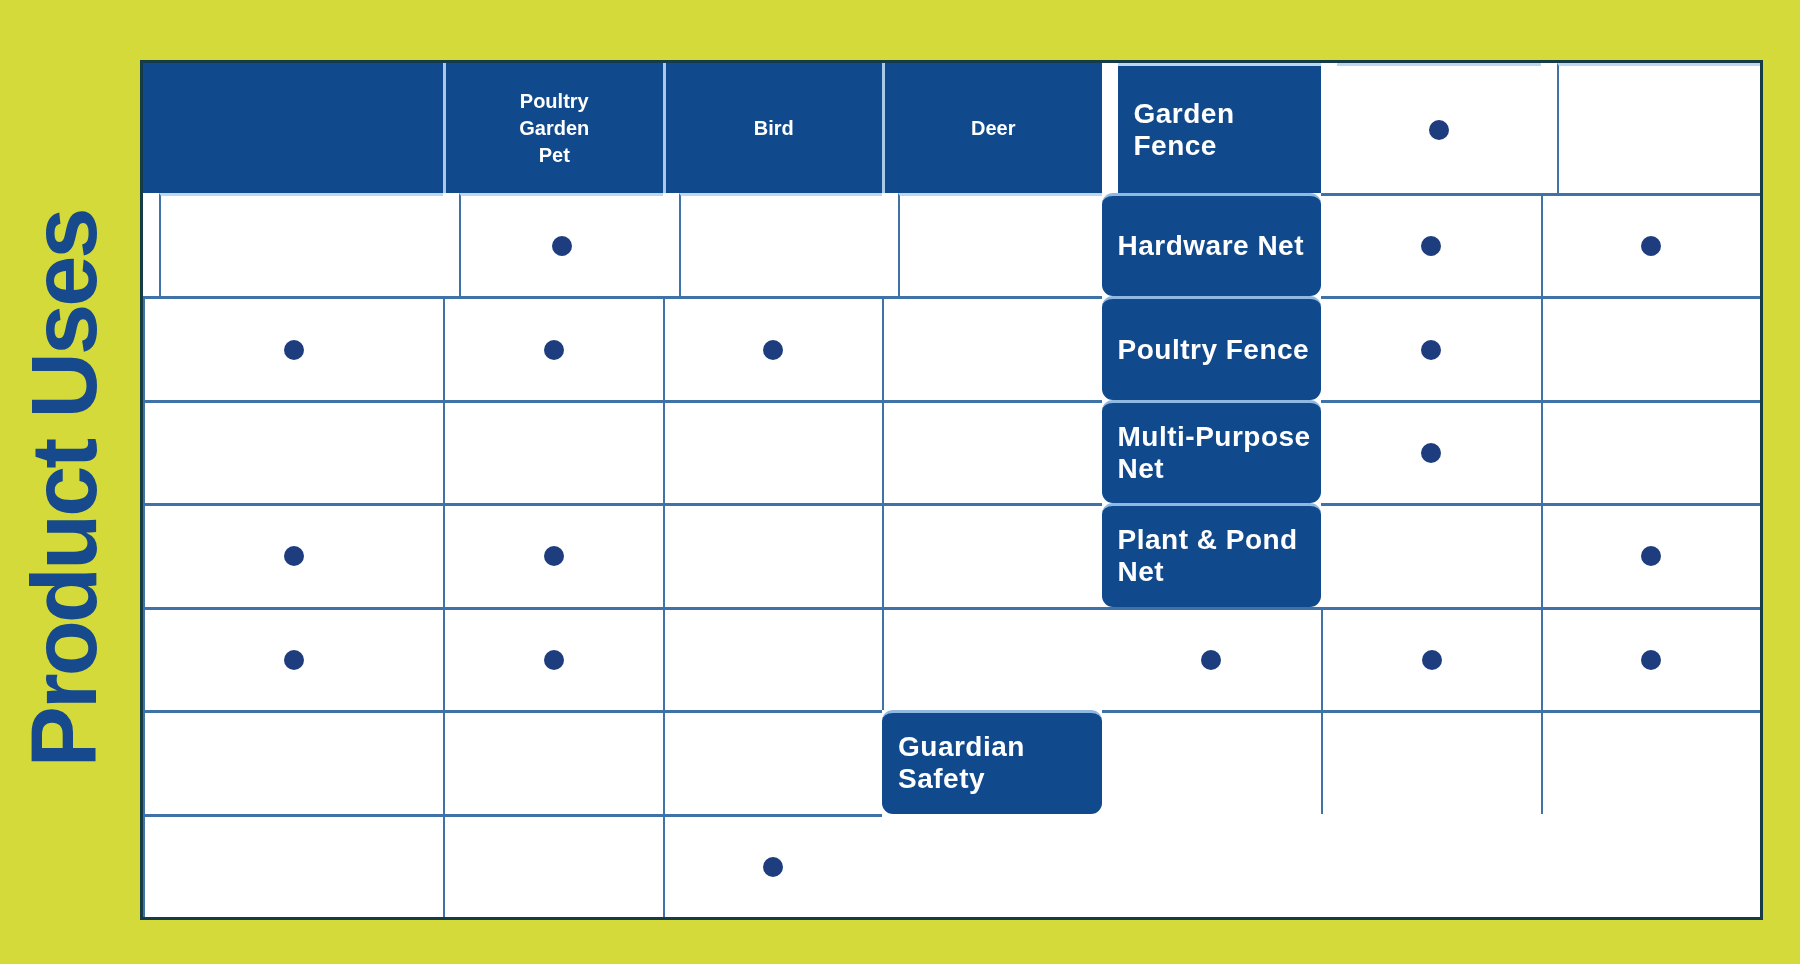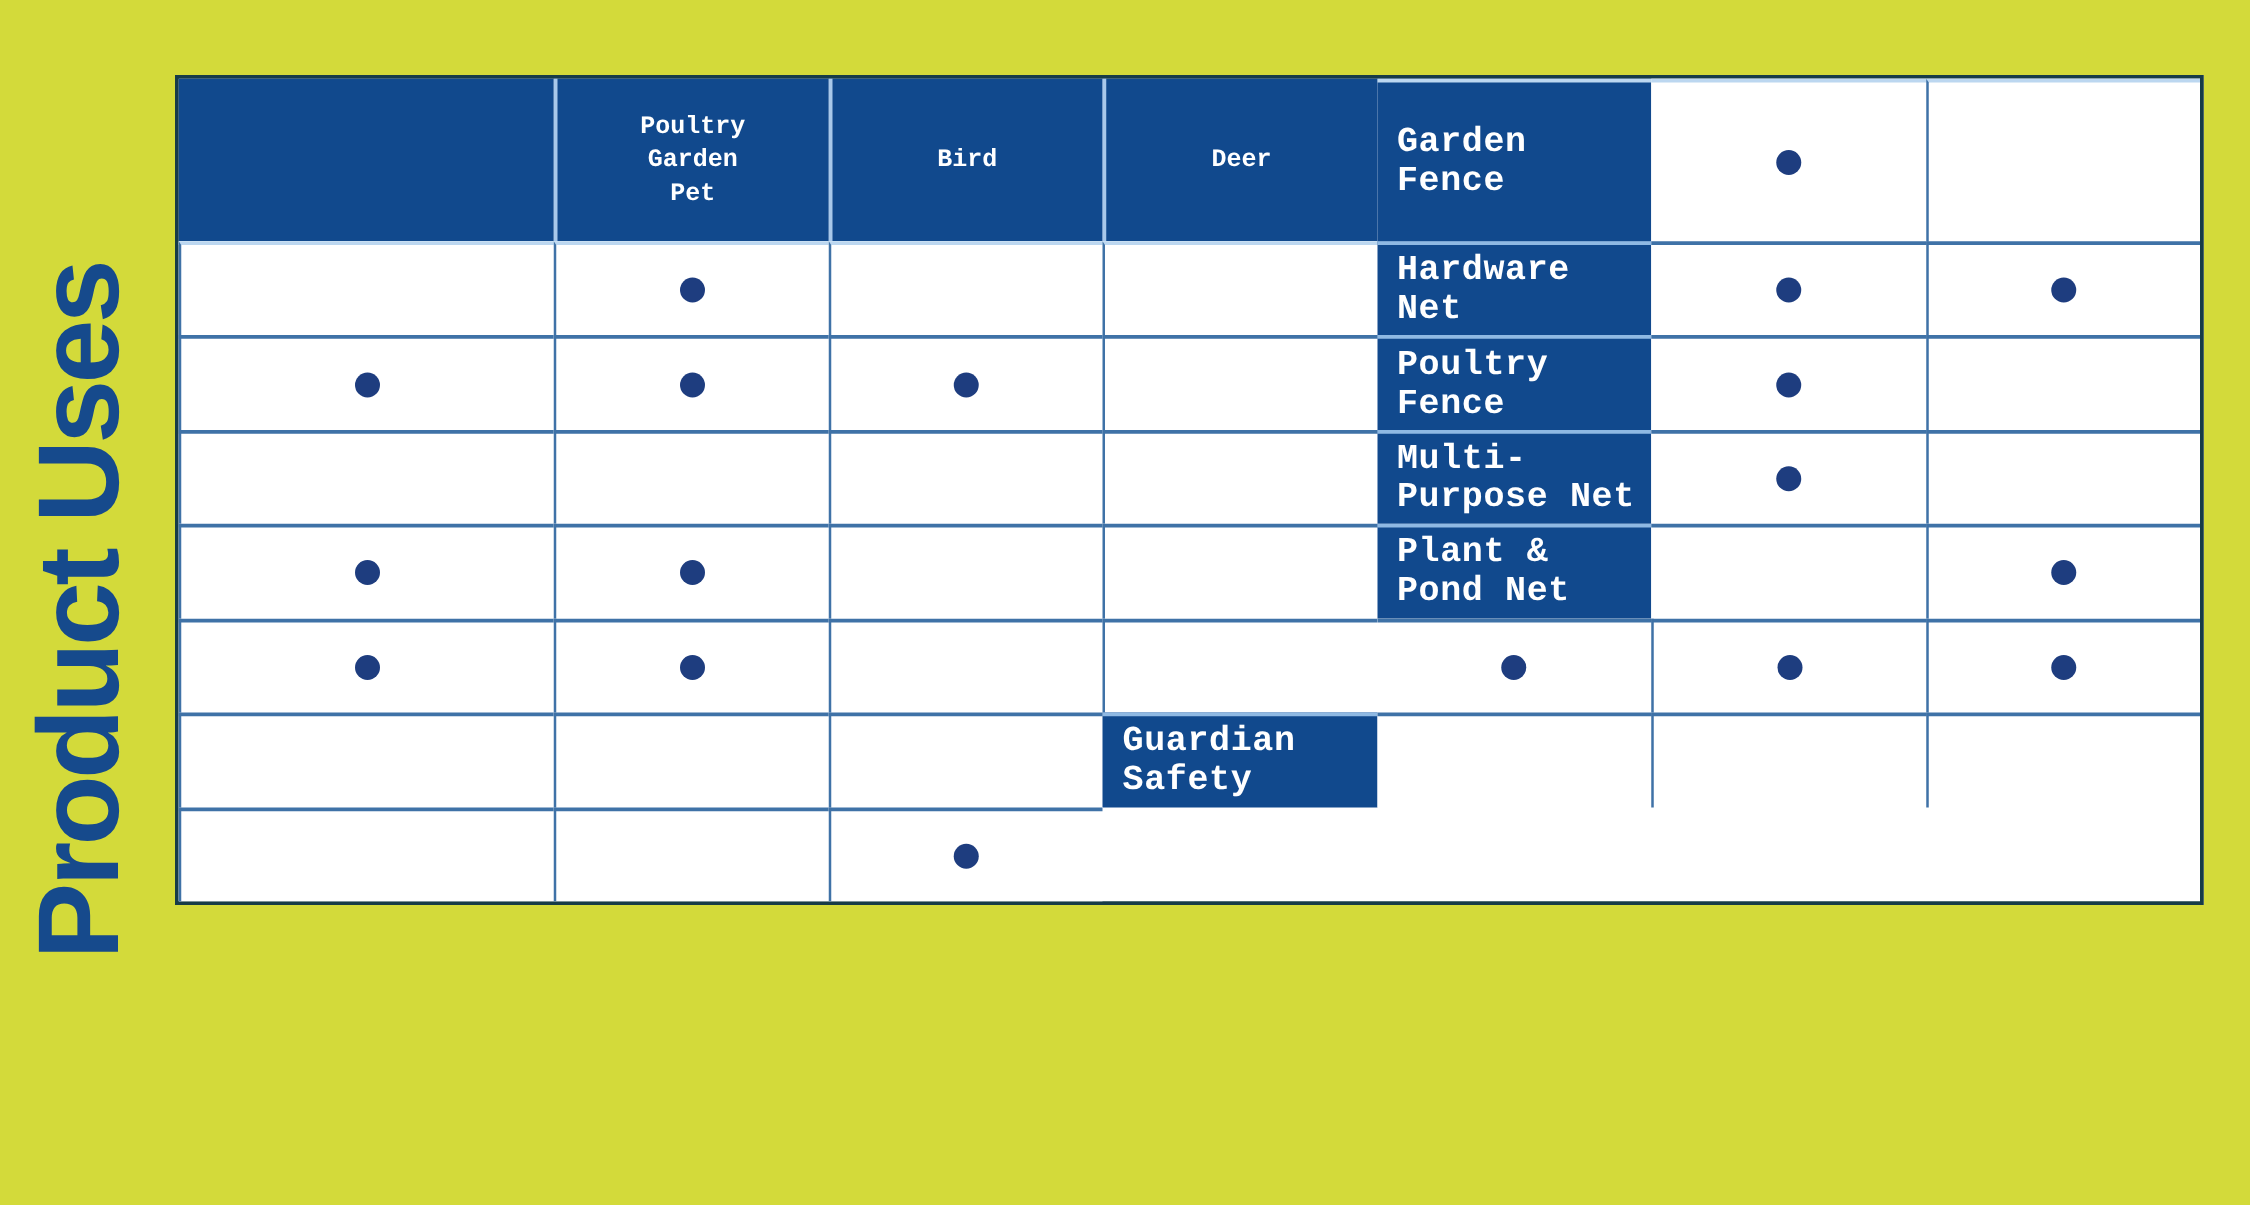--- a/index.html
+++ b/index.html
@@ -12,39 +12,39 @@
     position:relative;width:1800px;height:964px;background:var(--background);
     font-family:"Liberation Sans",sans-serif;overflow:hidden;
   }
   .side-title{
     position:absolute;left:64px;top:489px;
     transform:translate(-50%,-50%) rotate(-90deg);
     font-size:92px;font-weight:bold;color:var(--title_text);
     letter-spacing:-3px;white-space:nowrap;
   }
   .uses-table{
-    position:absolute;left:140px;top:60px;width:1623px;height:664px;
+    position:absolute;left:140px;top:60px;width:1623px;height:860px;
     box-sizing:border-box;border:3px solid var(--table_border);
     background:var(--cell_bg);
-    display:grid;grid-template-columns:300px repeat(6,1fr);grid-template-rows:130px repeat(7,1fr);font-family:Liberation Mono, monospace;
+    display:grid;grid-template-columns:300px repeat(6,1fr);grid-template-rows:130px repeat(7,1fr);
   }
   .cell{display:flex;align-items:center;justify-content:center;box-sizing:border-box;}
   .hdr{
     background:var(--navy);color:var(--header_text);font-weight:bold;
     font-size:20px;text-align:center;line-height:1.35;white-space:pre-line;
   }
   .hdr.sep{border-left:3px solid var(--header_divider);}
   .row-label{
     background:var(--navy);color:var(--header_text);font-weight:bold;
     font-size:28px;justify-content:flex-start;padding-left:16px;letter-spacing:.5px;
   }
   .body-cell{background:var(--cell_bg);}
   .body-cell.vsep{border-left:2px solid var(--grid_line);}
-  .top-light{border-top:3px solid var(--under_header_line);}
-  .top-label{border-top:3px solid var(--label_divider);}
+  .top-light{border-top:3px solid var(--under_header_line);margin-left:16px;}
+  .top-label{border-top:3px solid var(--label_divider);border-radius:11px;}
   .top-body{border-top:3px solid var(--grid_line);}
   .dot{width:20px;height:20px;border-radius:50%;background:var(--dot);}
 </style>
 </head>
 <body>
 
 <div class="canvas">
   <div class="side-title">Product Uses</div>
   <div class="uses-table">
       <div class="cell hdr"></div>

